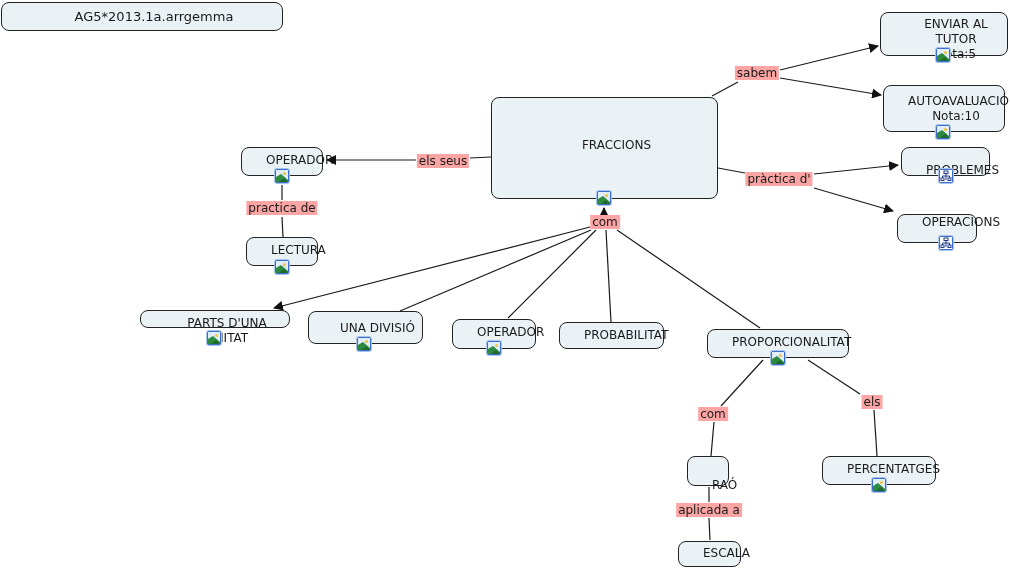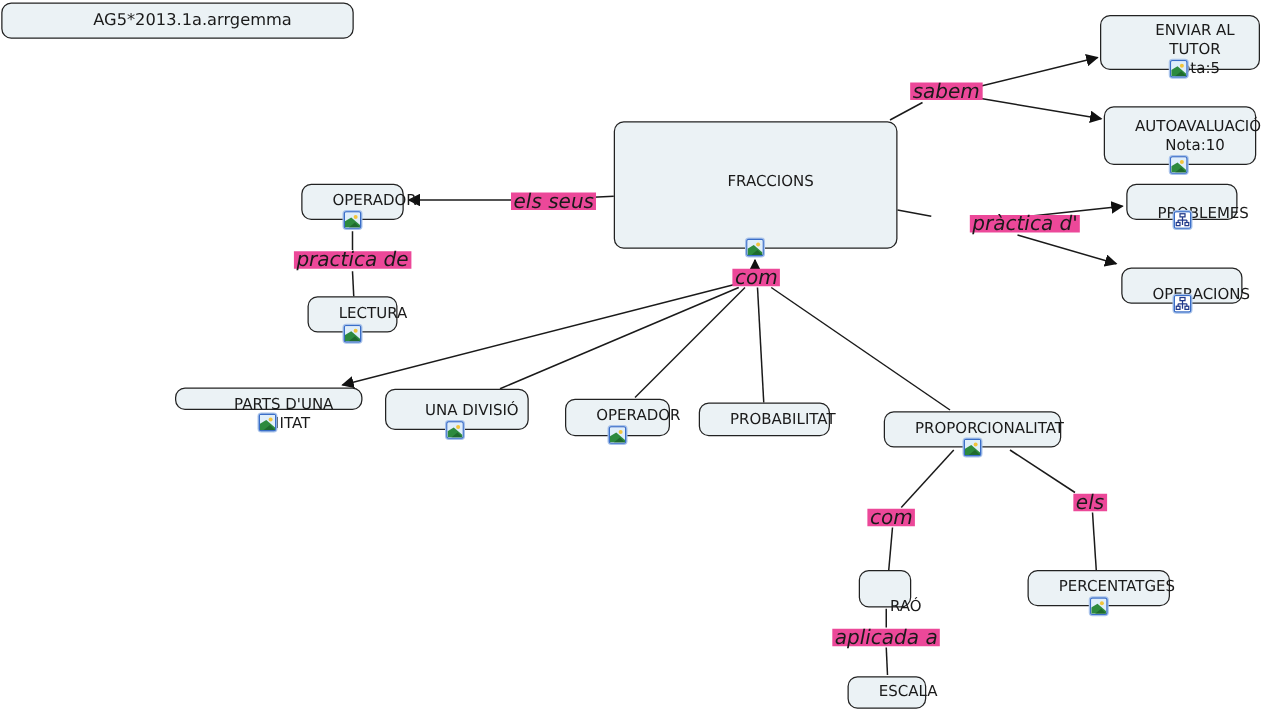--- a/index.html
+++ b/index.html
@@ -3,22 +3,22 @@
 <meta charset="utf-8">
 <style>
   html, body { margin:0; padding:0; background:#ffffff; }
   body { width:1010px; height:569px; position:relative; overflow:hidden;
          font-family:"DejaVu Sans", "Liberation Sans", sans-serif; color:#1a1a1a; }
   #links { position:absolute; left:0; top:0; width:1010px; height:569px; }
   .node { position:absolute; box-sizing:border-box; background:#ebf2f5;
           border:1px solid #222; border-radius:8px; font-size:12px;
           text-align:center; line-height:15px; cursor:pointer; }
   .node .lbl { display:block; white-space:pre-line;margin-left:24px; }
-  .lnk { position:absolute; font-size:16px; background:#ec4899; padding:0 2px;
-         line-height:14px; white-space:nowrap; transform:translate(-50%,-50%); cursor:pointer;font-style:italic; }
+  .lnk { position:absolute; font-size:12px; background:#fca5a5; padding:0 2px;
+         line-height:14px; white-space:nowrap; transform:translate(-50%,-50%); cursor:pointer; }
   .res { position:absolute; width:14px; height:14px; box-sizing:border-box;
          border:1px solid #3a6ec8; background:#fff; border-radius:2px;
          transform:translateX(-50%); box-shadow:0 0 0 1px #a9c3ea; cursor:pointer; }
   .res svg { display:block; width:12px; height:12px; }
 </style>
 </head>
 <body>
 
 <svg id="links" xmlns="http://www.w3.org/2000/svg">
   <defs>
@@ -109,21 +109,21 @@
       <rect width="12" height="12" fill="#fff"></rect>
       <g fill="none" stroke="#223a8a" stroke-width="1">
         <rect x="4" y="1" width="4" height="2.5"></rect>
         <rect x="1" y="8" width="3" height="2.5"></rect>
         <rect x="8" y="8" width="3" height="2.5"></rect>
         <path d="M6 3.5 V6 M2.5 6 H9.5 M2.5 6 V8 M9.5 6 V8 M6 6 V10"></path>
       </g>
     </svg>
   </div>
 
-<div class="node" style="left:897px;top:214px;width:97px;height:29px;padding-top:13px;">
+<div class="node" style="left:897px;top:214px;width:80px;height:29px;padding-top:0;">
   <span class="lbl">OPERACIONS</span>
 </div>
 <div class="res" style="left:946px;top:236px;">
     <svg viewBox="0 0 12 12">
       <rect width="12" height="12" fill="#fff"></rect>
       <g fill="none" stroke="#223a8a" stroke-width="1">
         <rect x="4" y="1" width="4" height="2.5"></rect>
         <rect x="1" y="8" width="3" height="2.5"></rect>
         <rect x="8" y="8" width="3" height="2.5"></rect>
         <path d="M6 3.5 V6 M2.5 6 H9.5 M2.5 6 V8 M9.5 6 V8 M6 6 V10"></path>
@@ -221,19 +221,19 @@
       <path d="M0 12 L0 7 L5 4 L12 10 L12 12z" fill="#2d8a3e"></path>
       <path d="M3 12 L8 8 L12 12z" fill="#1f6a2e"></path>
     </svg>
   </div>
 
 <div class="node" style="left:678px;top:541px;width:63px;height:26px;padding-top:4px;">
   <span class="lbl">ESCALA</span>
 </div>
 
 <span class="lnk" style="left:757px;top:73px;">sabem</span>
-<span class="lnk" style="left:820px;top:179px;">pràctica d'</span>
+<span class="lnk" style="left:779px;top:179px;">pràctica d'</span>
 <span class="lnk" style="left:443px;top:161px;">els seus</span>
 <span class="lnk" style="left:282px;top:208px;">practica de</span>
 <span class="lnk" style="left:605px;top:222px;">com</span>
 <span class="lnk" style="left:713px;top:414px;">com</span>
 <span class="lnk" style="left:872px;top:402px;">els</span>
 <span class="lnk" style="left:709px;top:510px;">aplicada a</span>
 
 </body></html>

